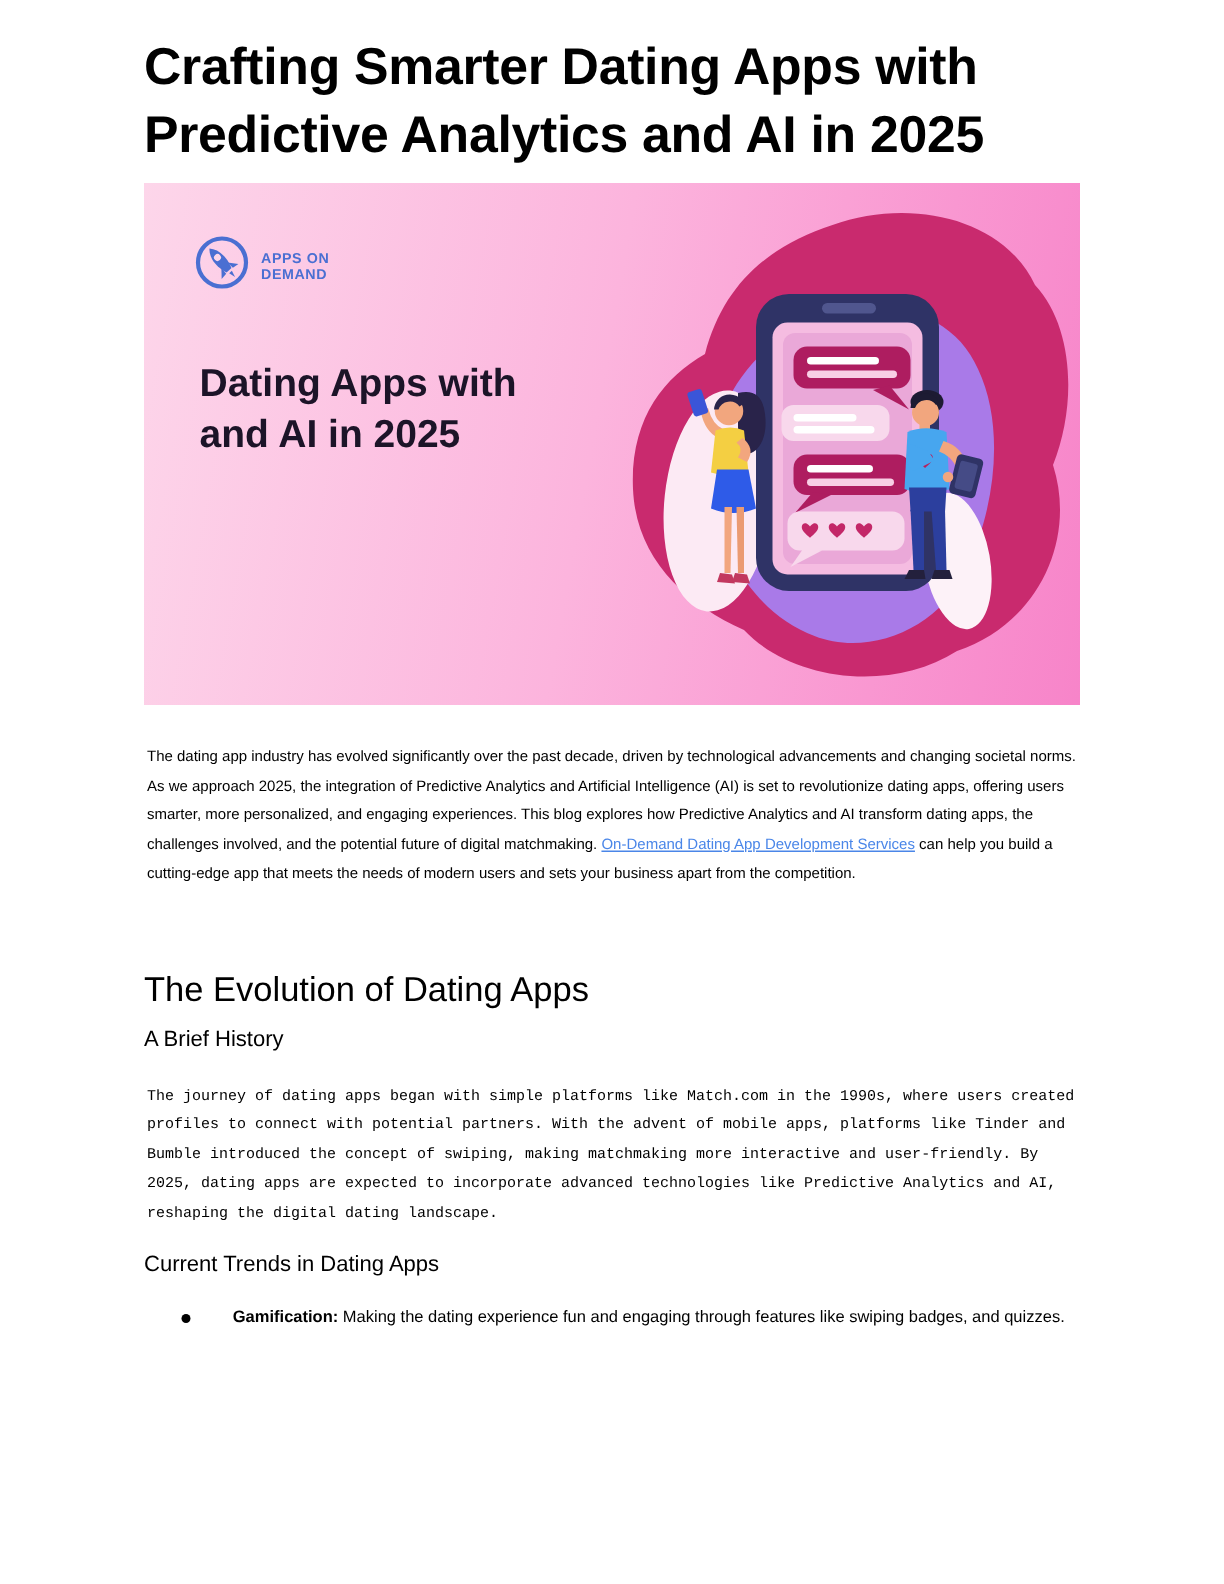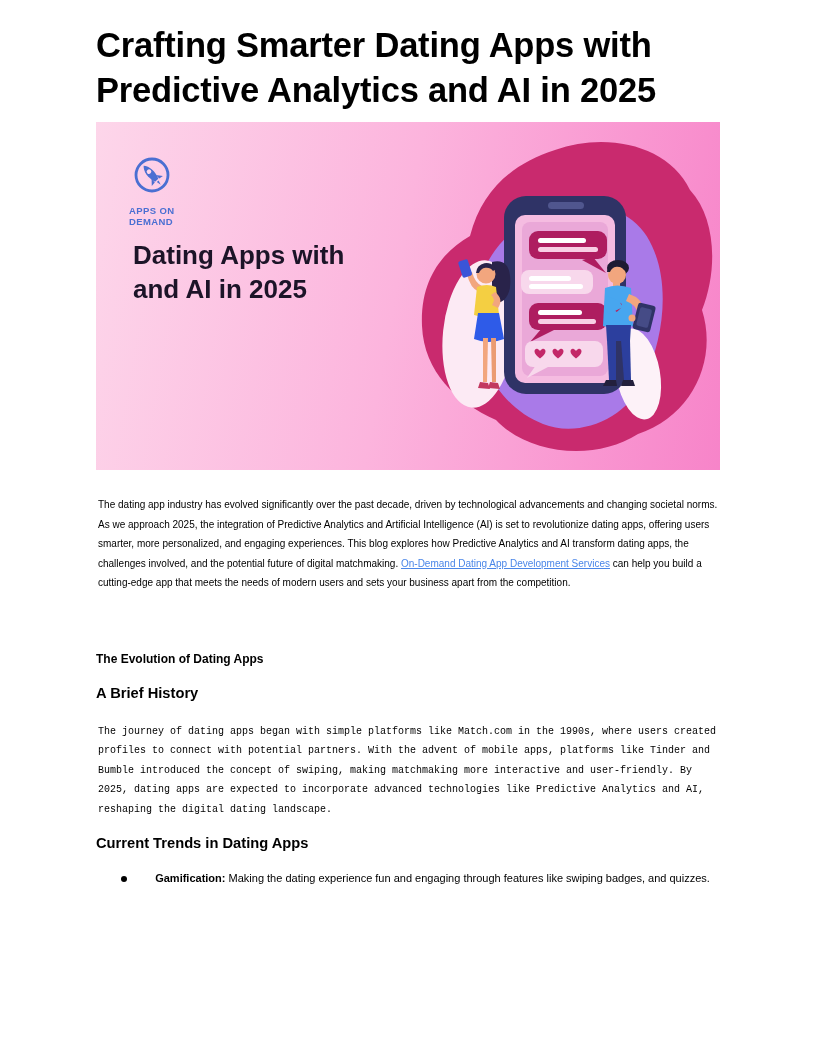--- a/index.html
+++ b/index.html
@@ -35,21 +35,20 @@
     height: 348px;
     background: linear-gradient(100deg, #fdd6ea 0%, #fcb4dd 48%, #f784c9 100%);
     overflow: hidden;
   }
   .logo {
     position: absolute;
     left: 33px; top: 34px;
     display: flex;
     align-items: center;
     gap: 7px;
-    flex-direction: column;
   }
   .logo-text {
     color: #4a6fd2;
     font-weight: 700;
     font-size: 9.5px;
     line-height: 11px;
     letter-spacing: 0.4px;
   }
   .hero-title {
     position: absolute;
@@ -72,29 +71,29 @@
     margin: 2px;
   }
   .intro { margin-top: 25px; }
   .doc-link {
     color: #4a86e8;
     text-decoration: underline;
     cursor: pointer;
   }
   .h2 {
     margin: 55px 0 0 0;
-    font-size: 12px;
+    font-size: 23px;
     line-height: 22px;
-    font-weight: 700;
+    font-weight: 400;
   }
   .h3 {
     margin: 14px 0 0 0;
     font-size: 14.7px;
     line-height: 19px;
-    font-weight: 700;
+    font-weight: 400;
   }
   .history { margin-top: 19px; font-family: Liberation Mono, monospace; }
   .h3-trends { margin-top: 15px; }
   .trend-list {
     margin: 16px 0 0 0;
     padding: 0 0 0 49px;
     list-style: none;
   }
   .trend-list li {
     position: relative;

